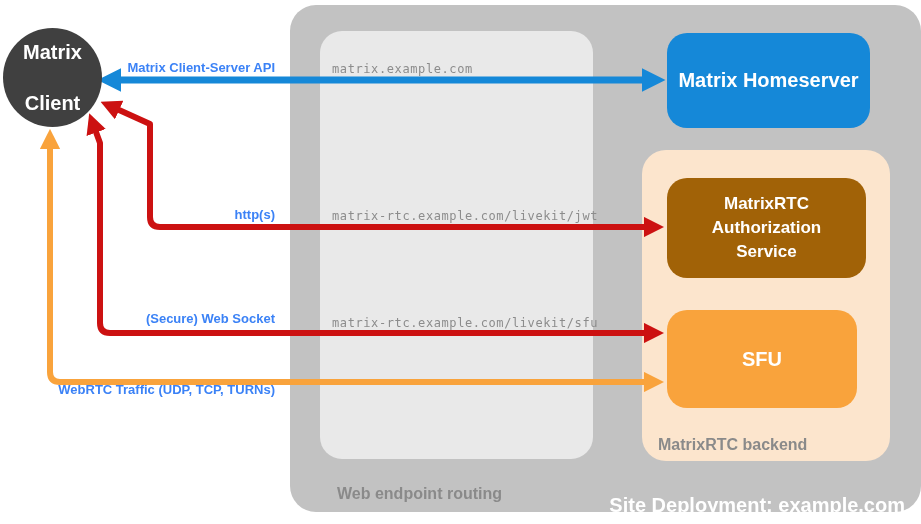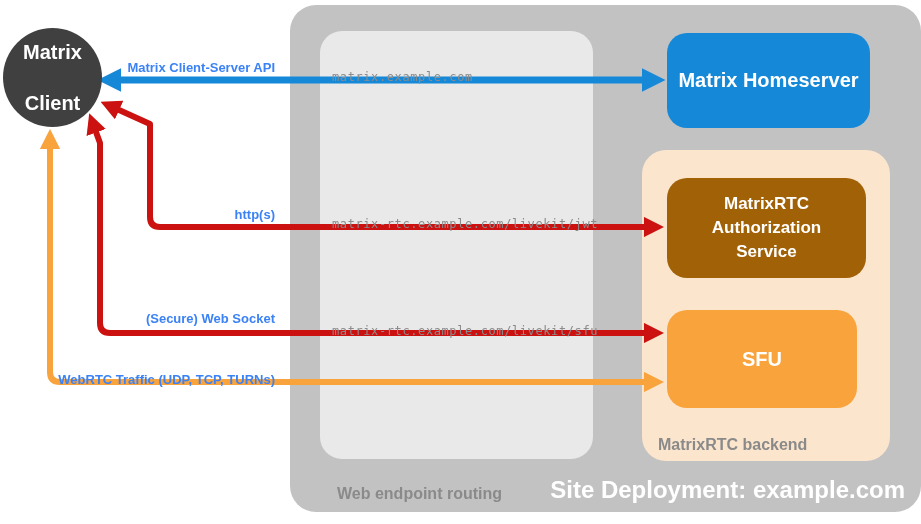--- a/index.html
+++ b/index.html
@@ -42,22 +42,22 @@
     font-size: 16px;
     font-weight: 700;
     color: #8a8a8a;
     white-space: nowrap;
   }
   .routing-label { left: 337px; top: 437px; margin-top: 48px; }
   .backend-label { left: 658px; top: 436px; }
 
   .site-label {
     position: absolute;
-    right: 16px; top: 476px;
-    font-size: 24px;
+    right: 16px; top: 494px;
+    font-size: 20px;
     font-weight: 700;
     color: #ffffff;
     white-space: nowrap;
   }
 
   
   .node {
     position: absolute;
     display: flex;
     align-items: center;
@@ -112,32 +112,31 @@
     right: 646px;
     font-size: 13px;
     font-weight: 700;
     color: #3b82f6;
     white-space: nowrap;
     text-align: right;
   }
   .label-msapi   { top: 60px; }
   .label-http    { top: 207px; }
   .label-ws      { top: 311px; }
-  .label-webrtc  { top: 372px; margin-left: 48px; }
+  .label-webrtc  { top: 382px; margin-left: 48px; }
 
   
   .endpoint-label {
     position: absolute;
     left: 332px;
     font-family: "DejaVu Sans Mono", "Liberation Mono", monospace;
     font-size: 12px;
     letter-spacing: 0.6px;
     color: #8c8c8c;
     white-space: nowrap;
-    margin-top: 8px;
   }
   .endpoint-matrix { top: 62px; }
   .endpoint-jwt    { top: 209px; }
   .endpoint-sfu    { top: 316px; }
 </style>
 </head>
 <body>
 
 <div class="canvas">
 

